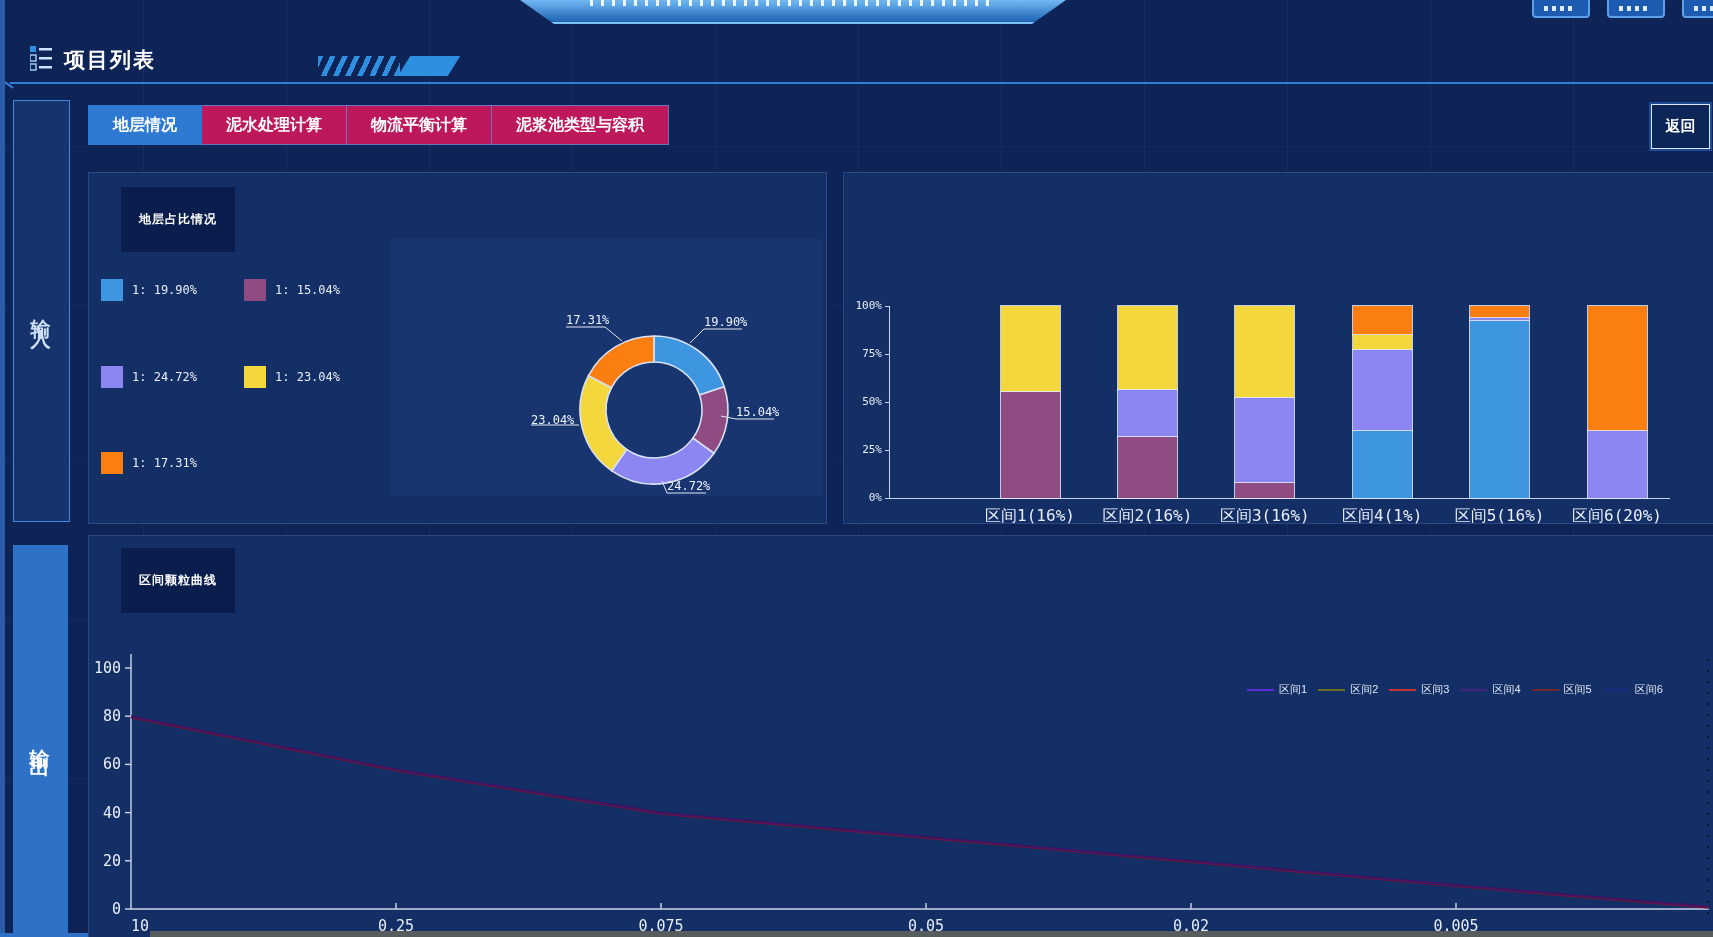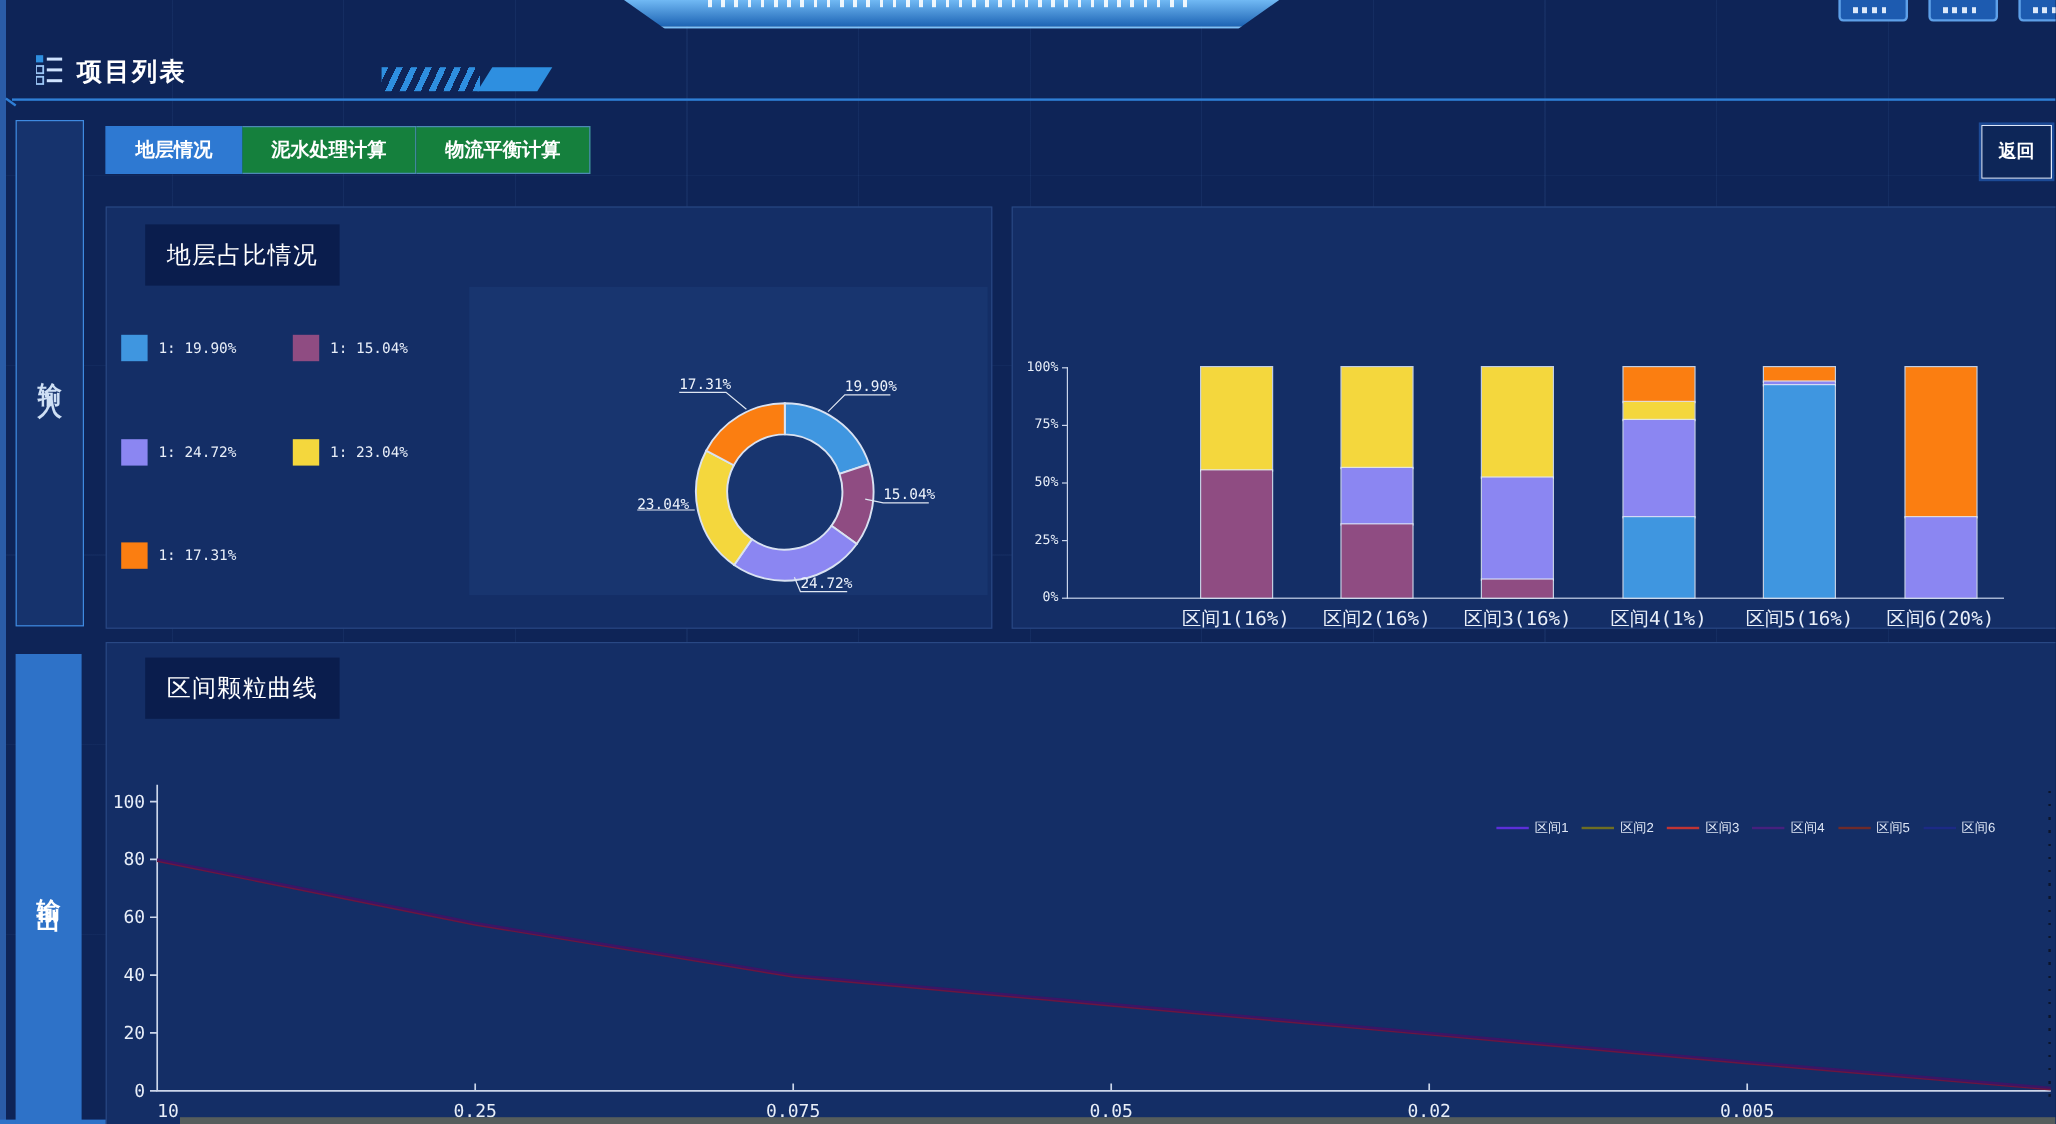--- a/index.html
+++ b/index.html
@@ -38,33 +38,33 @@
 
   
   .side-btn{position:absolute;left:13px;width:55px;display:flex;align-items:center;justify-content:center;
     writing-mode:vertical-lr;letter-spacing:8px;font-size:20px;font-weight:bold;cursor:pointer;}
   #side-input{top:100px;height:420px;background:#16336d;border:1px solid #3f8ae0;color:#cfe0f5;}
   #side-output{top:545px;height:392px;background:#2e72c8;color:#fff;}
 
   
   #tab-bar{position:absolute;left:88px;top:105px;height:40px;display:flex;}
   .tab{display:flex;align-items:center;padding:0 24px;font-size:16px;font-weight:bold;
-    background:#15803d;border:1px solid rgba(90,140,210,.8);border-left-width:0;cursor:pointer;white-space:nowrap;}
+    background:#be185d;border:1px solid rgba(90,140,210,.8);border-left-width:0;cursor:pointer;white-space:nowrap;}
   .tab:first-child{border-left-width:1px;text-align:center;}
   .tab.active{background:#2e79d2;border-color:#2e79d2;}
   #back-btn{position:absolute;right:3px;top:104px;width:57px;height:43px;display:flex;align-items:center;justify-content:center;
     font-size:15px;font-weight:bold;background:#0d2658;border:1px solid #dfe8fa;outline:2px solid #1c4a96;cursor:pointer;}
 
   
   .panel{position:absolute;background:#142e66;border:1px solid rgba(80,120,190,.35);}
   #panel-donut{left:88px;top:172px;width:737px;height:350px;}
   #panel-bars{left:843px;top:172px;width:870px;height:350px;}
   #panel-line{left:88px;top:535px;width:1625px;height:402px;}
-  .ptitle{position:absolute;background:#0a1d4d;color:#fff;font-size:20px;font-weight:normal;
-    letter-spacing:1px;padding:12px 18px;}
+  .ptitle{position:absolute;background:#0a1d4d;color:#fff;font-size:12px;font-weight:bold;
+    letter-spacing:1px;padding:24px 18px;}
 
   
   #donut-legend .litem{position:absolute;display:flex;align-items:center;gap:9px;justify-content:center;}
   #donut-legend .sw{width:22px;height:22px;}
   #donut-legend .lt{font-size:12px;color:#e8eef8;}
   #donut-box{position:absolute;left:302px;top:66px;width:432px;height:257px;background:#18356f;}
   #donut-svg{position:absolute;left:0;top:0;overflow:visible;}
   .callout{position:absolute;font-size:12px;color:#eef3fb;}
 
   
@@ -122,20 +122,21 @@
 <div id="header-line"></div>
 <div id="header-line-angle"></div>
 
 <div id="side-input" class="side-btn">输入</div>
 <div id="side-output" class="side-btn">输出</div>
 
 <div id="tab-bar">
     <div class="tab active">地层情况</div>
     <div class="tab">泥水处理计算</div>
     <div class="tab">物流平衡计算</div>
+    <div class="tab">泥浆池类型与容积</div>
   </div>
 <div id="back-btn">返回</div>
 
 <div id="panel-donut" class="panel">
   <div class="ptitle" style="left:32px;top:14px">地层占比情况</div>
   <div id="donut-legend">
       <div class="litem" style="left: 12px; top: 106px;">
         <span class="sw" style="background:#3f96e0"></span>
         <span class="lt mono">1: 19.90%</span>
       </div>

